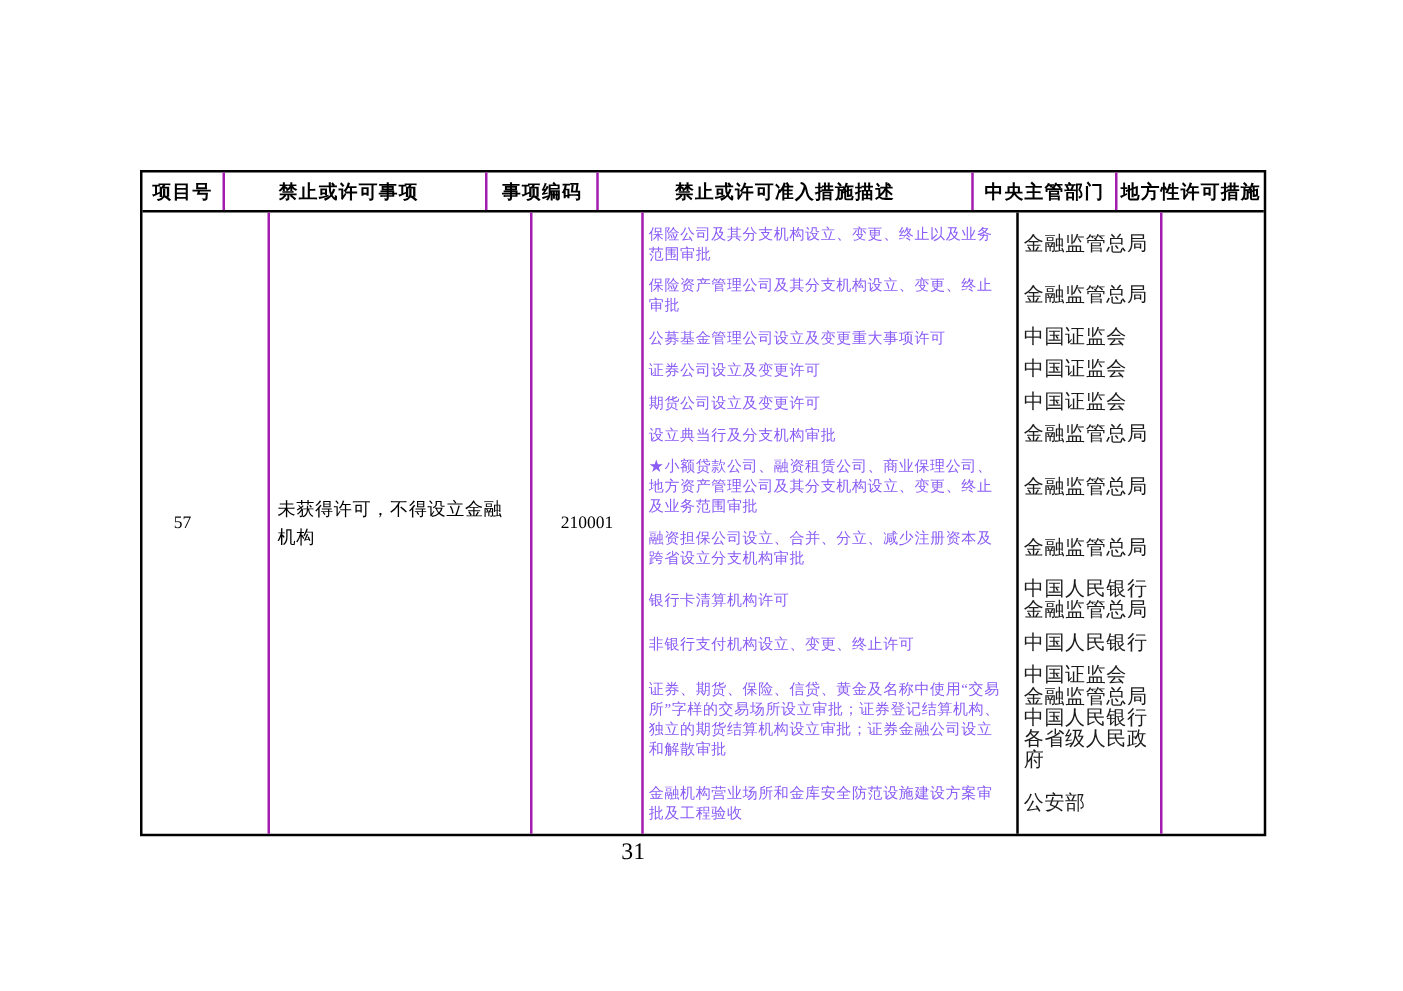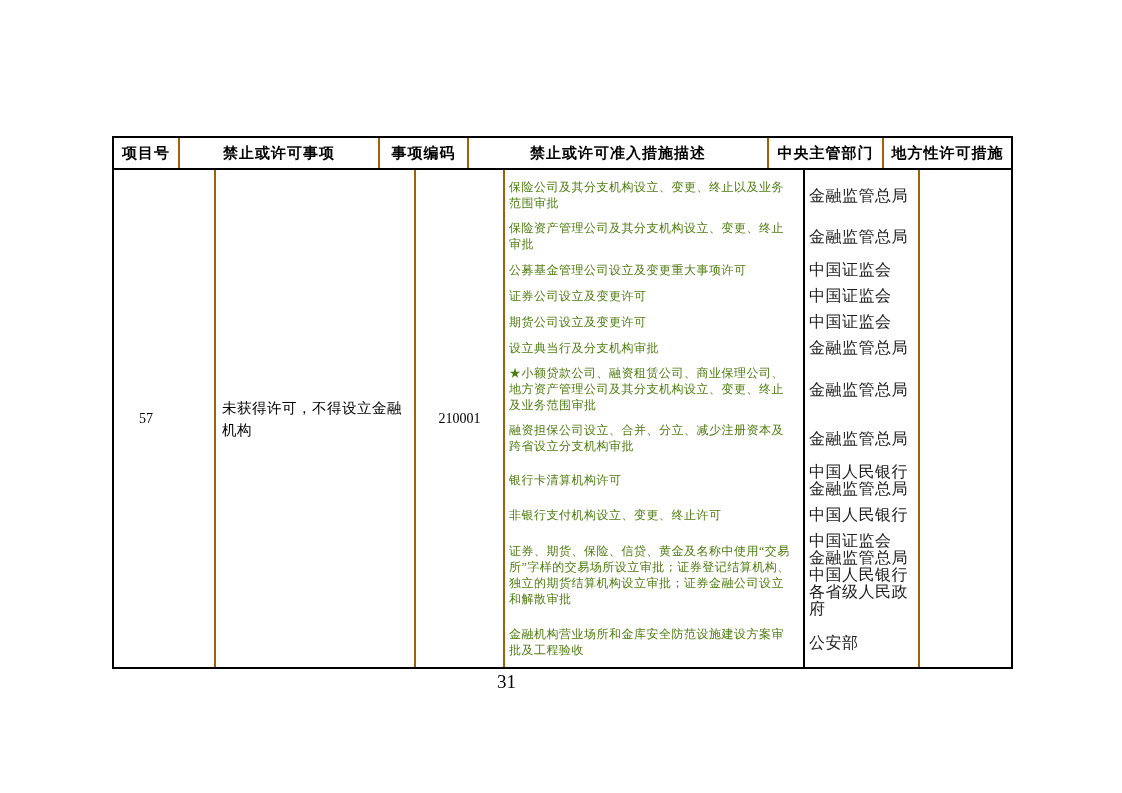--- a/index.html
+++ b/index.html
@@ -44,24 +44,24 @@
     overflow: hidden;
   }
   .tbody {
     display: flex;
     height: 497px;
     box-sizing: border-box;
   }
   .td {
     box-sizing: border-box;
   }
-  .bl { border-left: 2px solid #a16207; }
+  .bl { border-left: 2px solid #a21caf; }
   .c1 { width: 64px; }
   .c2 { width: 200px; }
-  .c3 { width: 89px; }
+  .c3 { width: 89px; margin-left: 10px; }
   .c45 { width: 415px; }
   .c6 { flex: 1; }
   .cell-center {
     display: flex;
     align-items: center;
     justify-content: center;
     font-size: 14px;
   }
   .matter-cell {
     display: flex;
@@ -87,21 +87,21 @@
     bottom: 0;
     width: 2px;
     background: #000;
   }
   .measure-desc {
     display: flex;
     align-items: center;
     padding: 0 10px 0 4px;
     font-size: 12px;
     line-height: 16px;
-    color: #4d7c0f;
+    color: #8b5cf6;
     box-sizing: border-box;
     letter-spacing: 0.5px;
   }
   .measure-dept {
     display: flex;
     align-items: center;
     padding: 0 2px 0 6px;
     font-size: 16px;
     line-height: 17px;
     color: #1c1c1c;

